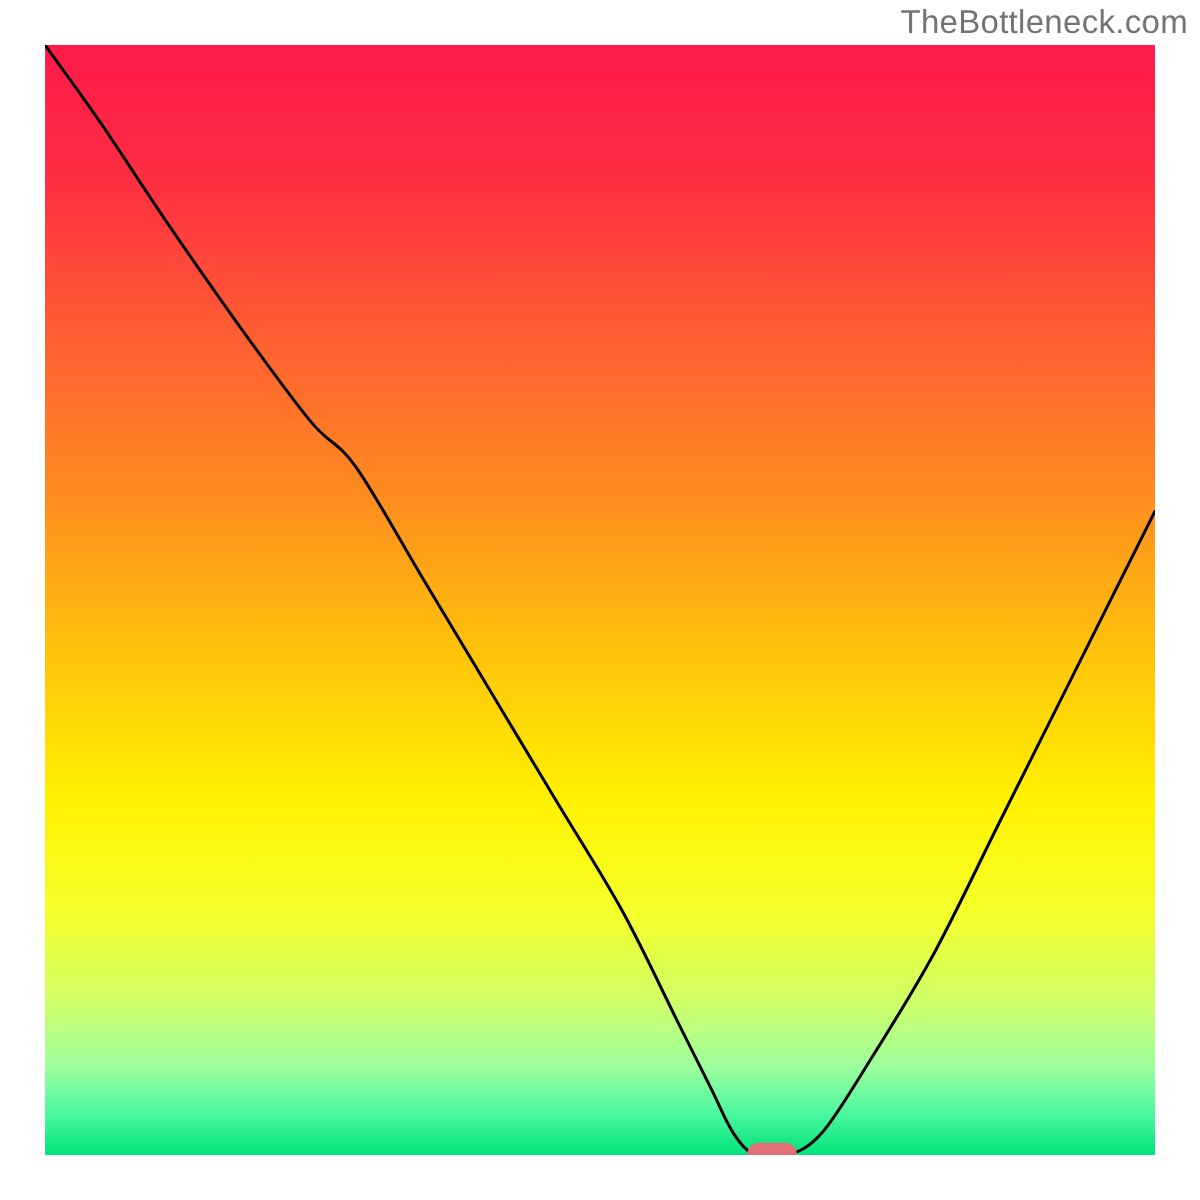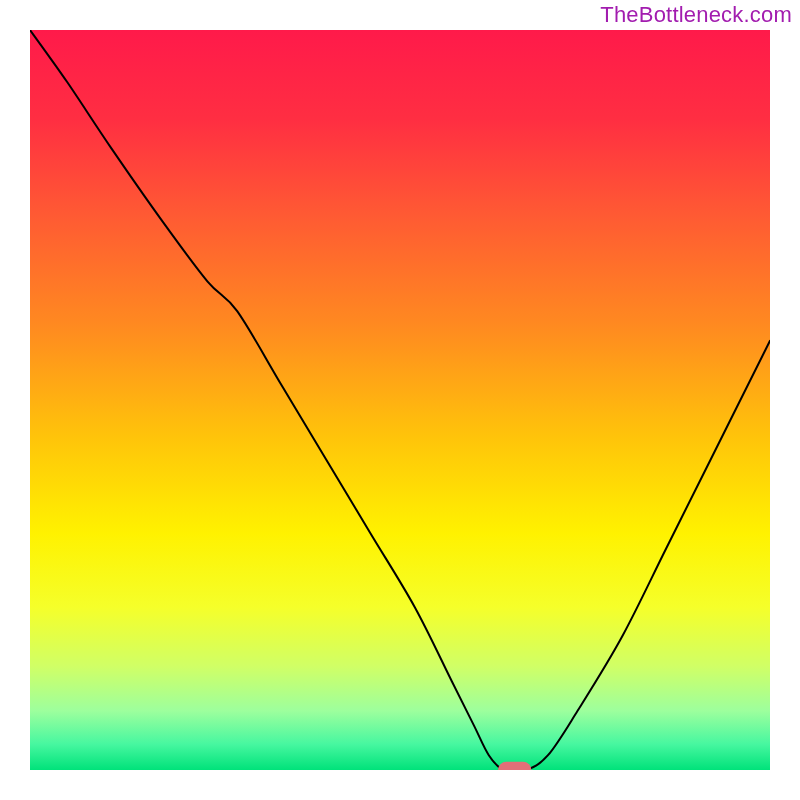--- a/index.html
+++ b/index.html
@@ -15,21 +15,21 @@
     position: relative;
     width: 800px;
     height: 800px;
   }
   .watermark {
     position: absolute;
     top: 2px;
     right: 8px;
     font-size: 22px;
     font-weight: 500;
-    color: #a21caf;
+    color: #737373;
     letter-spacing: 0.2px;
     z-index: 10;
   }
   .plot-area {
     position: absolute;
     left: 30px;
     top: 30px;
     width: 740px;
     height: 740px;
   }

